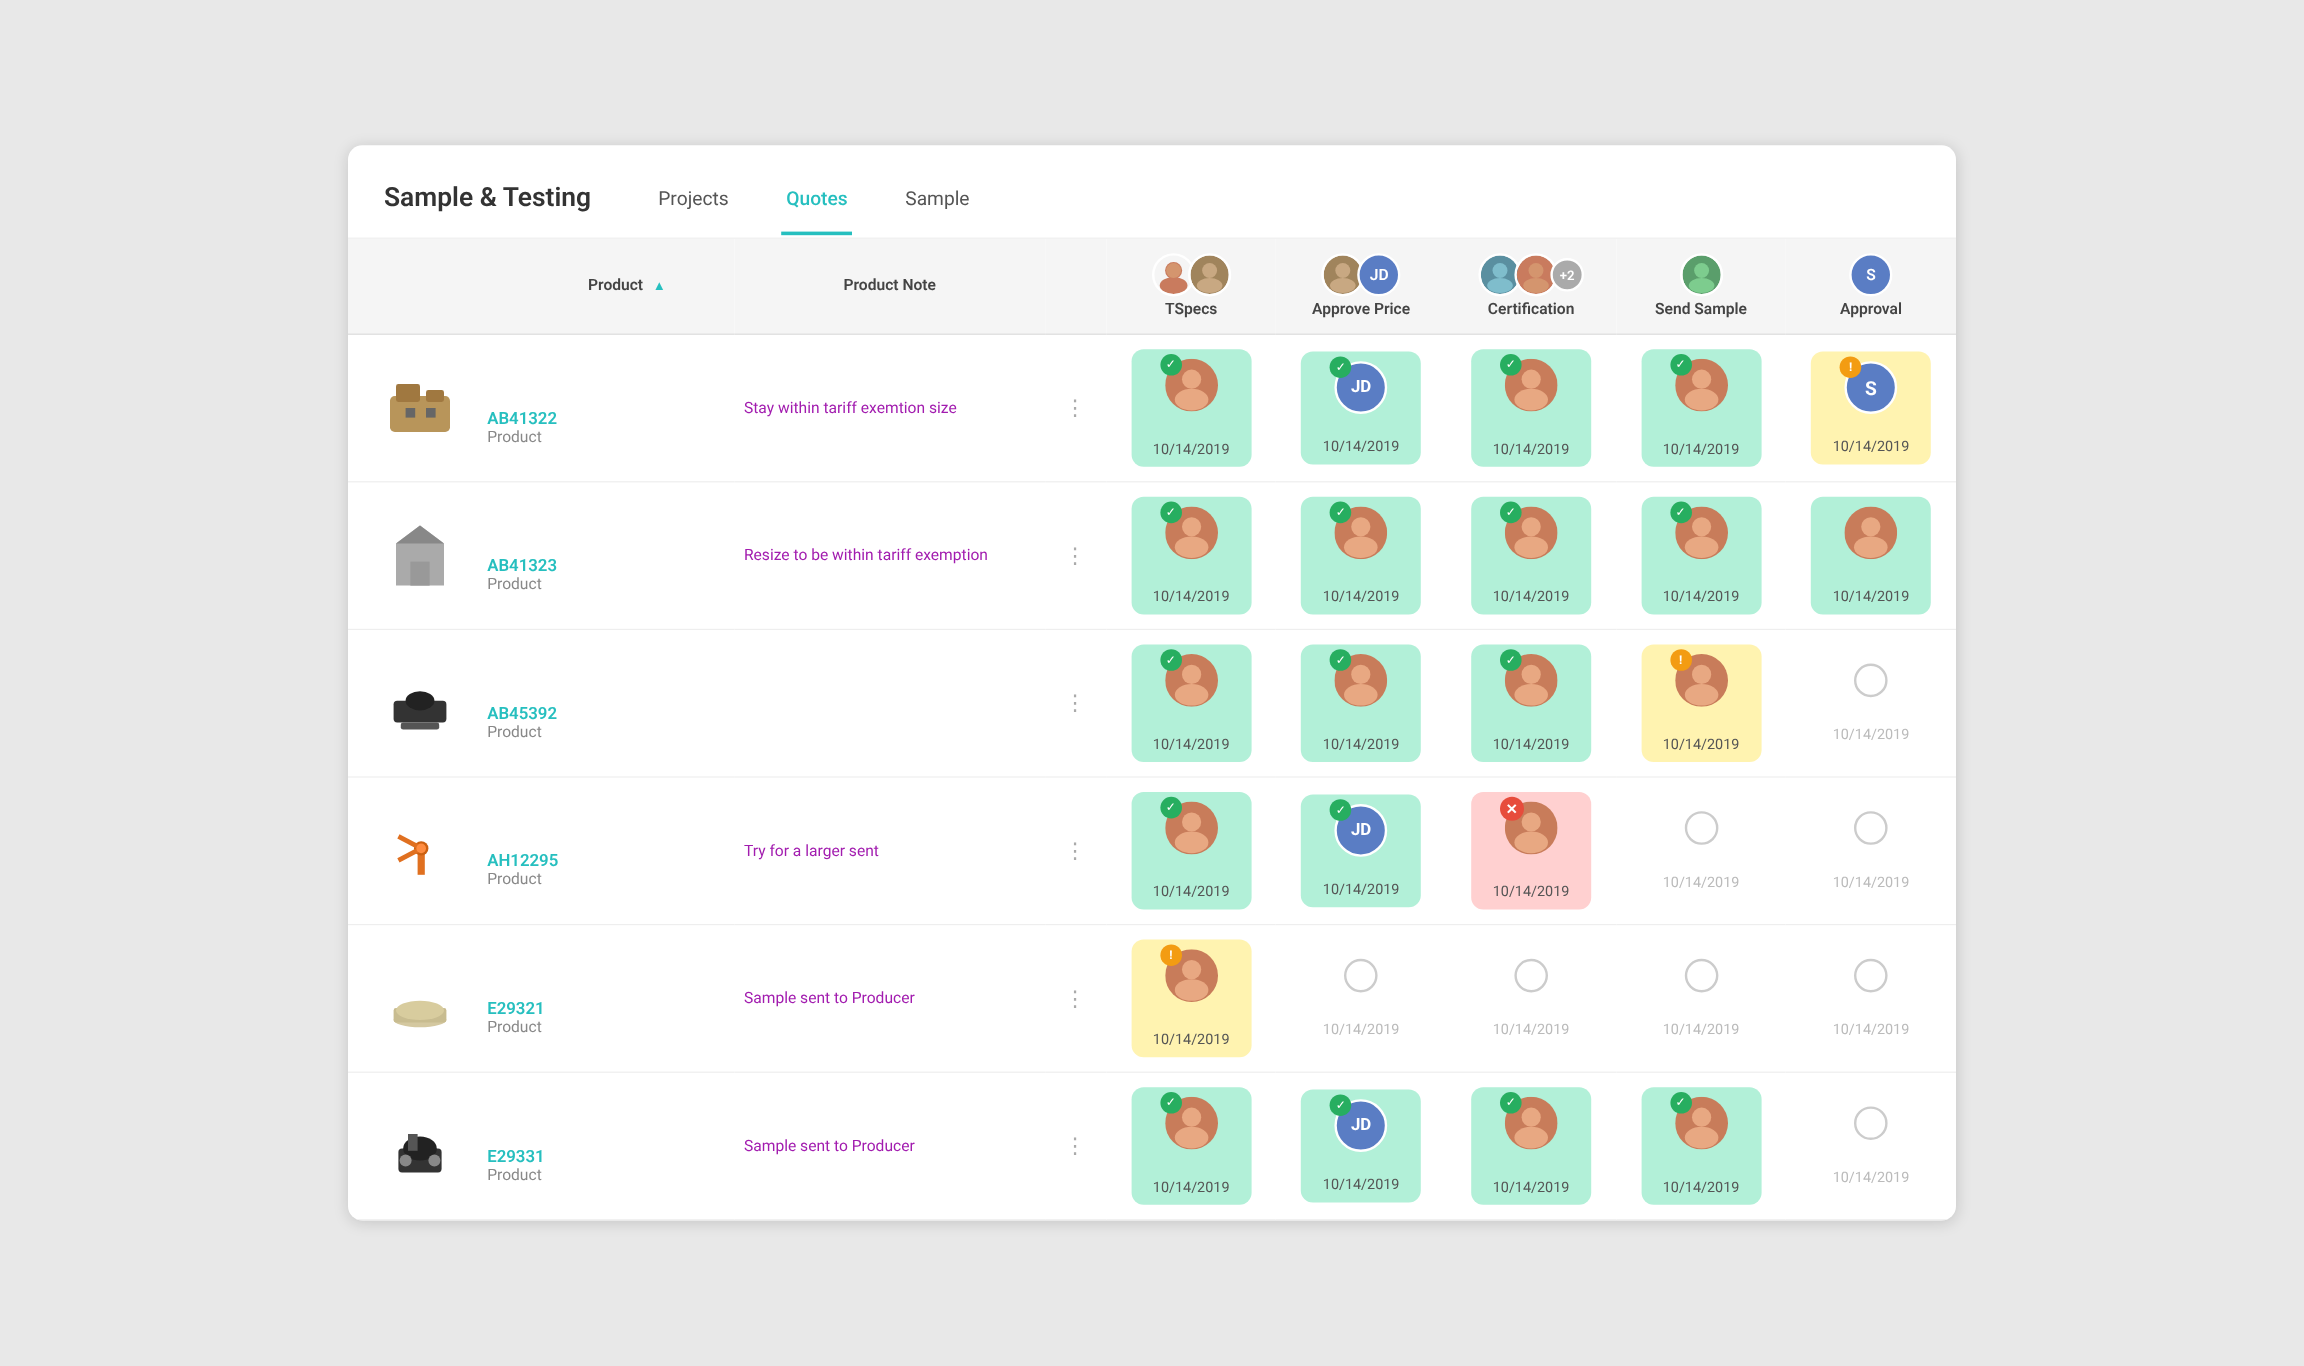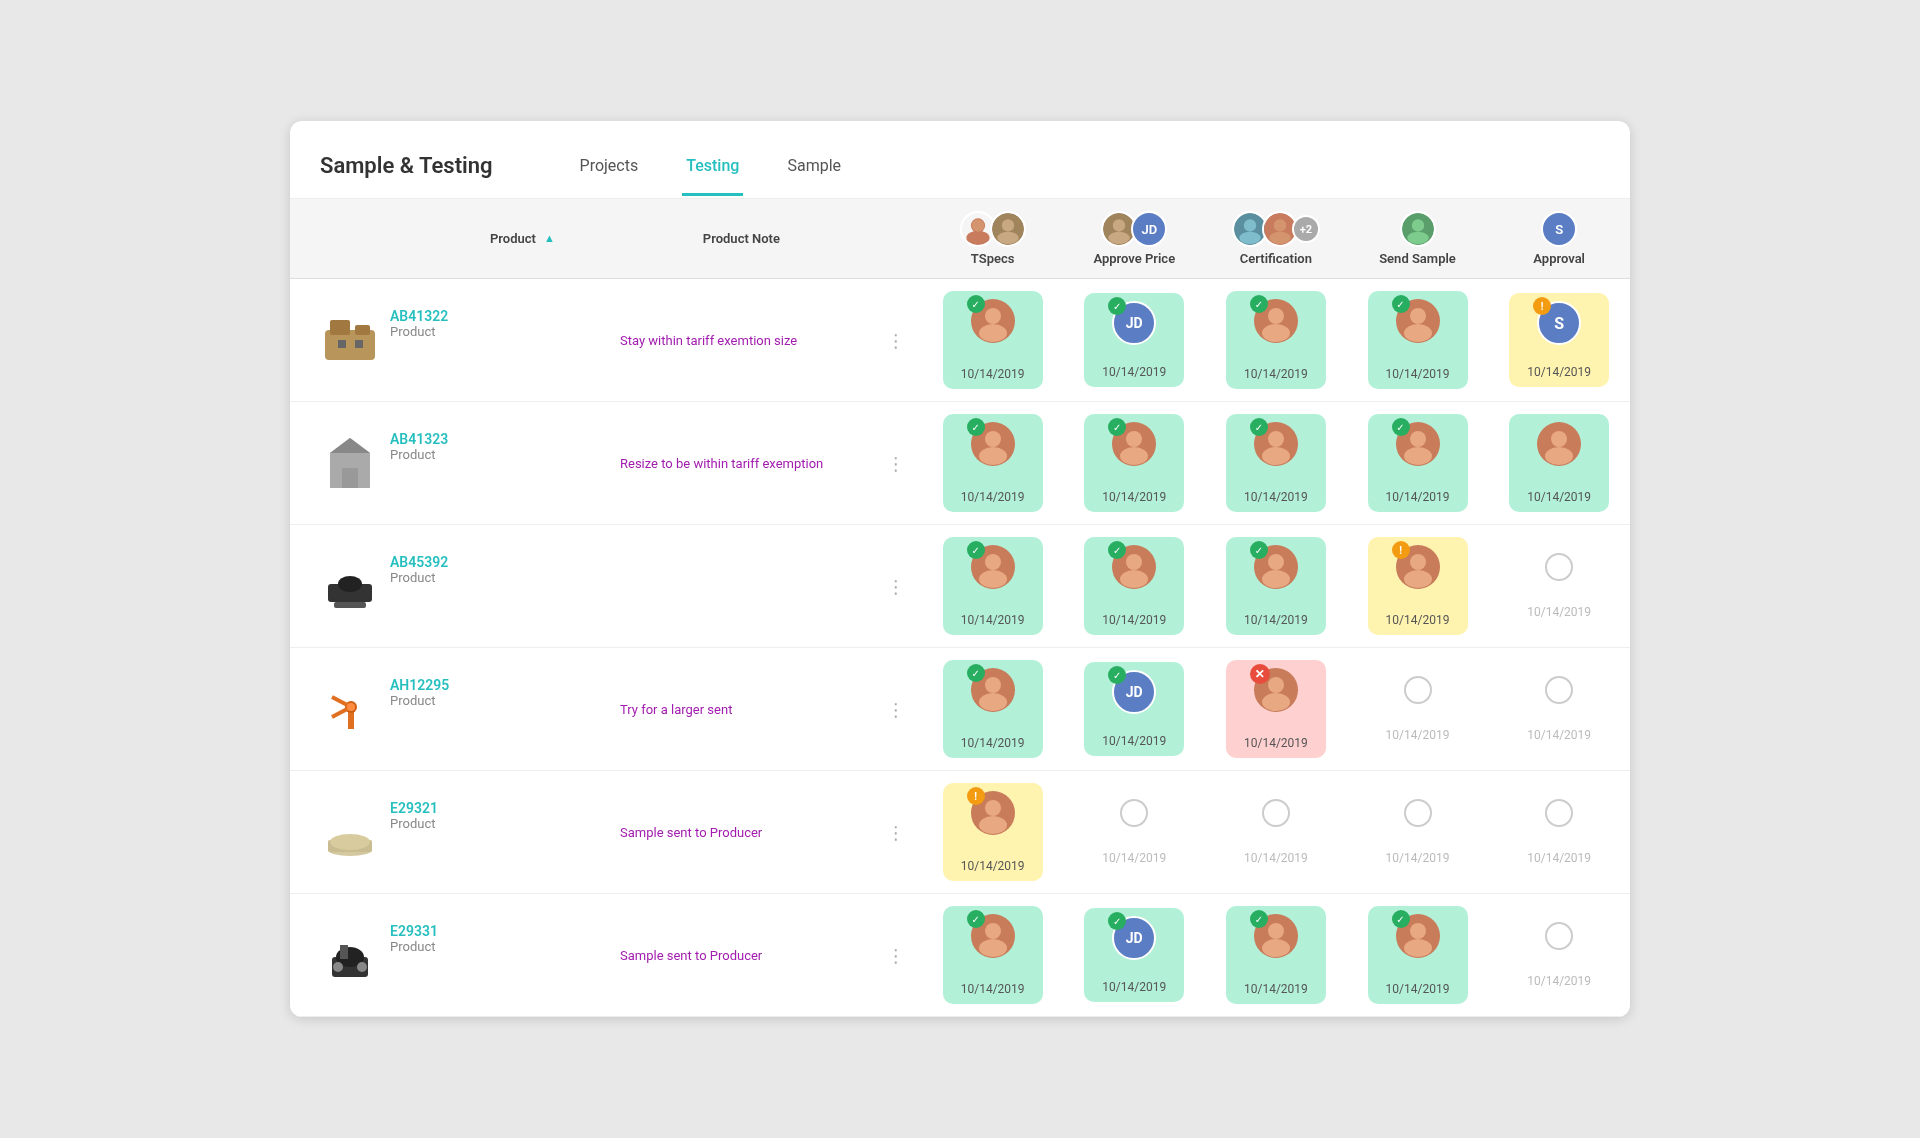--- a/index.html
+++ b/index.html
@@ -17,21 +17,21 @@
       border-radius: 12px;
       box-shadow: 0 2px 12px rgba(0,0,0,0.15);
       width: 1340px;
       overflow: hidden;
     }
     
     .header {
       padding: 20px 30px 0 30px;
       display: flex;
       align-items: center;
-      gap: 83px;
+      gap: 52px;
       border-bottom: 1px solid #eee;
       margin-top: 12px;
     }
     .header-title {
       font-size: 22px;
       font-weight: 600;
       color: #333;
       padding-bottom: 20px;
     }
     .nav-tabs {
@@ -127,22 +127,22 @@
     }
     tbody tr {
       border-bottom: 1px solid #eee;
     }
     td {
       padding: 12px 8px;
       vertical-align: middle;
     }
     .product-cell {
       display: flex;
-      align-items: flex-start;
-      gap: 8px;
+      align-items: flex-end;
+      gap: 24px;
       padding-left: 20px;
     }
     .product-info {}
     .product-id {
       color: #26bfbf;
       font-weight: 600;
       font-size: 14px;
       cursor: pointer;
     }
     .product-type {
@@ -263,21 +263,21 @@
   </style>
 </head>
 <body>
 
 <div class="card">
 
   <div class="header">
     <div class="header-title">Sample &amp; Testing</div>
     <nav class="nav-tabs">
       <div class="nav-tab">Projects</div>
-      <div class="nav-tab active">Testing</div>
+      <div class="nav-tab active">Quotes</div>
       <div class="nav-tab">Sample</div>
     </nav>
   </div>
 
   <div class="table-container">
     <table>
       <thead>
         <tr>
           <th class="product-col">
             <div class="th-label">

